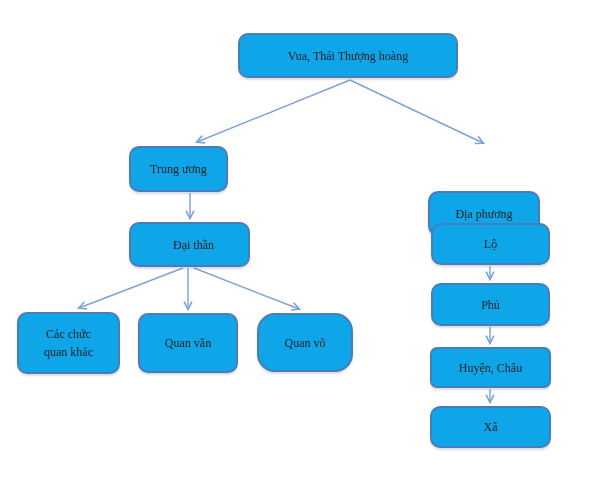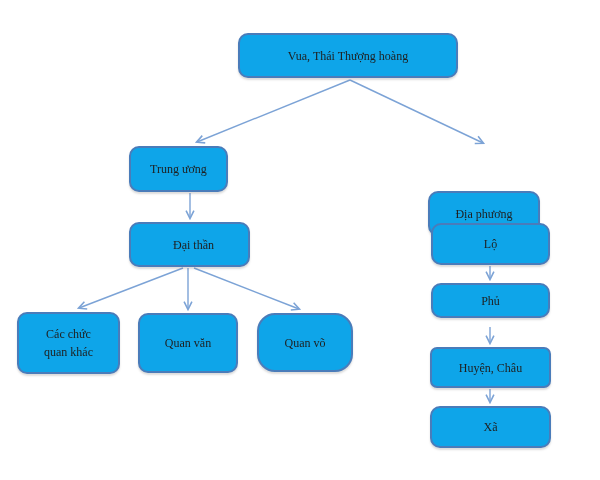--- a/index.html
+++ b/index.html
@@ -40,21 +40,21 @@
     box-shadow: 0 2px 2px rgba(130,130,130,0.28);
   }
   #node-vua        { left: 238px; top: 33px;  width: 220px; height: 45px; }
   #node-trung-uong { left: 129px; top: 146px; width: 99px; height: 46px; }
   #node-dia-phuong { left: 428px; top: 147px; width: 112px; height: 45px; margin-top: 44px; }
   #node-dai-than   { left: 129px; top: 222px; width: 121px; height: 45px; padding-left: 8px; }
   #node-cac-chuc   { left: 17px;  top: 312px; width: 103px; height: 62px; padding: 0 15px; }
   #node-quan-van   { left: 138px; top: 313px; width: 100px; height: 60px; }
   #node-quan-vo    { left: 257px; top: 313px; width: 96px;  height: 59px; border-radius: 18px; }
   #node-lo         { left: 431px; top: 223px; width: 119px; height: 42px; }
-  #node-phu        { left: 431px; top: 283px; width: 119px; height: 35px; }
+  #node-phu        { left: 431px; top: 283px; width: 119px; height: 43px; }
   #node-huyen-chau { left: 430px; top: 347px; width: 121px; height: 41px; border-radius: 7px; }
   #node-xa         { left: 430px; top: 406px; width: 121px; height: 42px; }
 </style>
 </head>
 <body>
 
 <div class="canvas">
 
   <svg class="edges" viewBox="0 0 600 480" xmlns="http://www.w3.org/2000/svg">
     <defs>

